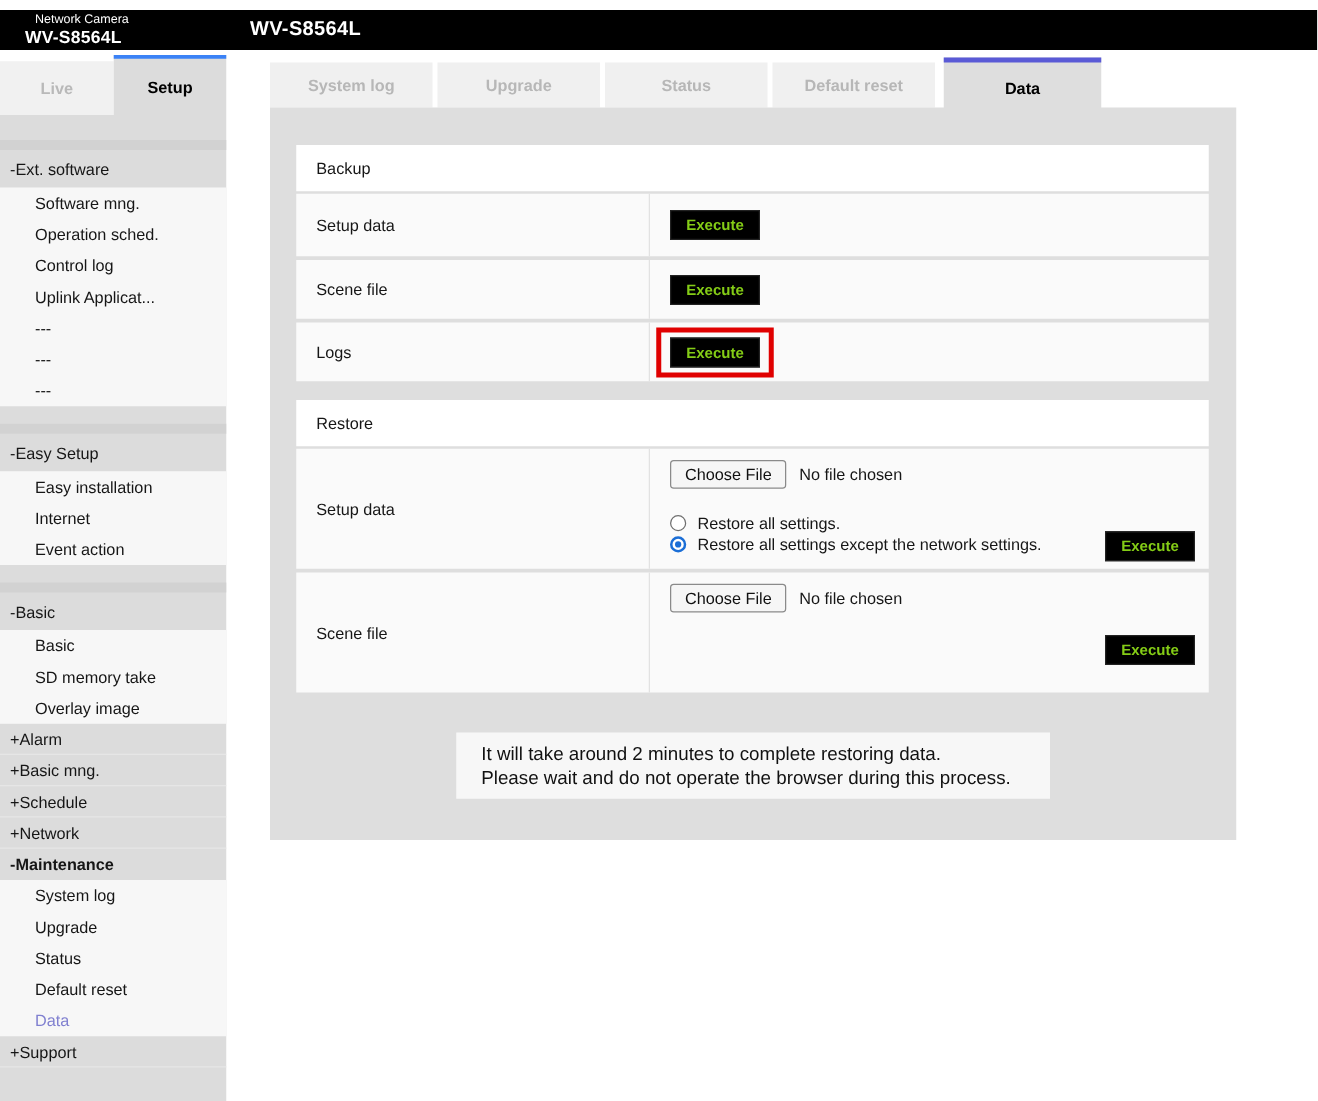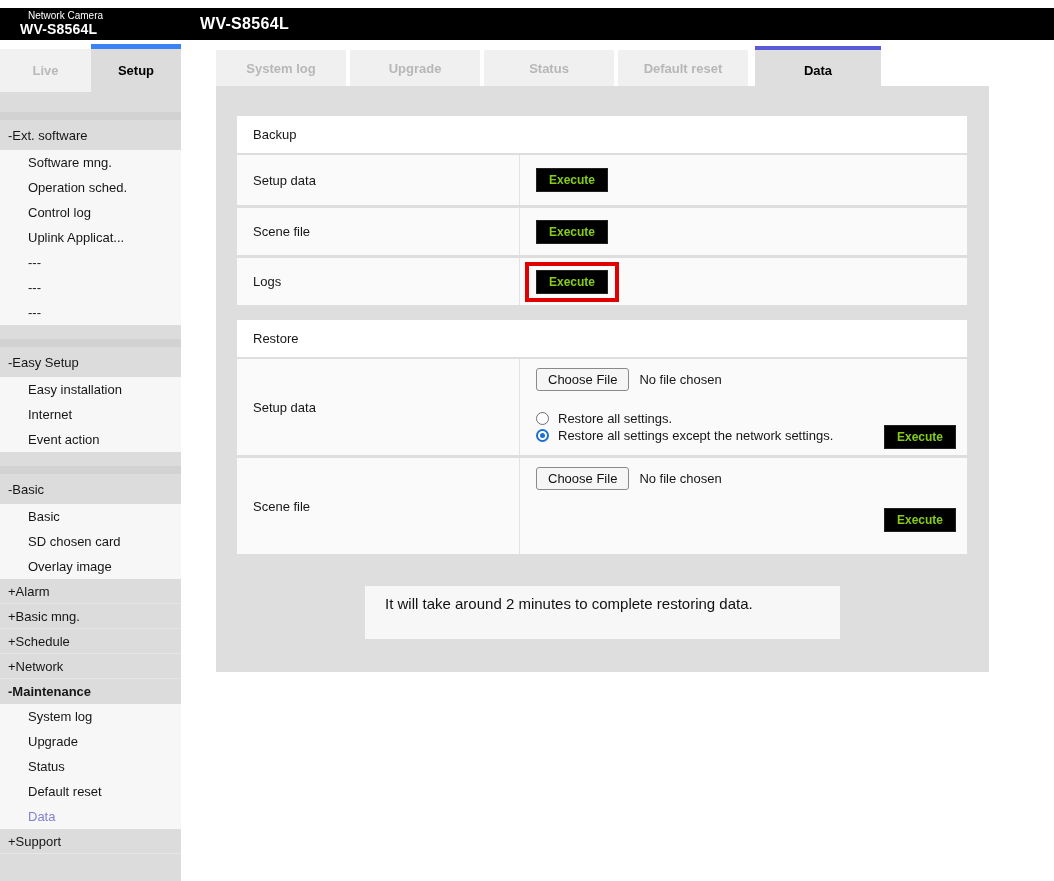--- a/index.html
+++ b/index.html
@@ -11,21 +11,21 @@
   .topbar { position:absolute; left:0; top:0; width:1054px; height:32px; background:#000; color:#fff; }
   .brand { position:absolute; left:20px; top:3px; line-height:1.05; }
   .brand-l1 { font-size:10px; padding-left:8px; }
   .brand-l2 { font-size:14px; font-weight:bold; letter-spacing:.2px; }
   .page-model { position:absolute; left:200px; top:7px; font-size:16px; font-weight:bold; letter-spacing:.3px; }
 
   
   .live-tab { position:absolute; left:0; top:41px; width:91px; height:43px; background:#f1f1f1;
               color:#b9b9b9; font-size:13px; font-weight:bold; display:flex; align-items:center; justify-content:center; cursor:pointer; }
   .setup-tab { position:absolute; left:91px; top:36px; width:90px; height:48px; background:#dcdcdc;
-               border-top:5px solid #3b82f6; color:#000; font-size:13px; font-weight:bold;
+               border-top:3px solid #3b82f6; color:#000; font-size:13px; font-weight:bold;
                display:flex; align-items:center; justify-content:center; cursor:pointer; }
 
   
   .sidebar { position:absolute; left:0; top:84px; width:181px; height:797px; background:#dcdcdc; font-size:13px; color:#161616; }
   .sb-spacer-lg { height:20px; }
   .sb-spacer { height:14px; }
   .sb-strip { height:8px; background:#d2d2d2; }
   .sec-header { height:30px; display:flex; align-items:center; padding-left:8px; cursor:pointer; }
   .sec-header.h25 { height:25px; }
   .sec-header.bold { font-weight:bold; }
@@ -116,21 +116,21 @@
       <div class="sb-item">Easy installation</div>
       <div class="sb-item">Internet</div>
       <div class="sb-item">Event action</div>
     </div>
 
     <div class="sb-spacer"></div>
     <div class="sb-strip"></div>
     <div class="sec-header">-Basic</div>
     <div class="sb-items">
       <div class="sb-item">Basic</div>
-      <div class="sb-item">SD chosen card</div>
+      <div class="sb-item">SD memory take</div>
       <div class="sb-item">Overlay image</div>
     </div>
 
     <div class="sec-header h25 lined">+Alarm</div>
     <div class="sec-header h25 lined">+Basic mng.</div>
     <div class="sec-header h25 lined">+Schedule</div>
     <div class="sec-header h25 lined">+Network</div>
 
     <div class="sec-header h25 bold">-Maintenance</div>
     <div class="sb-items">
@@ -212,16 +212,17 @@
             <button class="file-btn">Choose File</button>
             <span class="file-status">No file chosen</span>
           </div>
           <button class="exec-btn exec-abs exec-sf">Execute</button>
         </div>
       </div>
     </div>
 
     <div class="note">
       <div>It will take around 2 minutes to complete restoring data.</div>
+      <div>Please wait and do not operate the browser during this process.</div>
     </div>
   </div>
 
 </div>
 
 </body></html>

